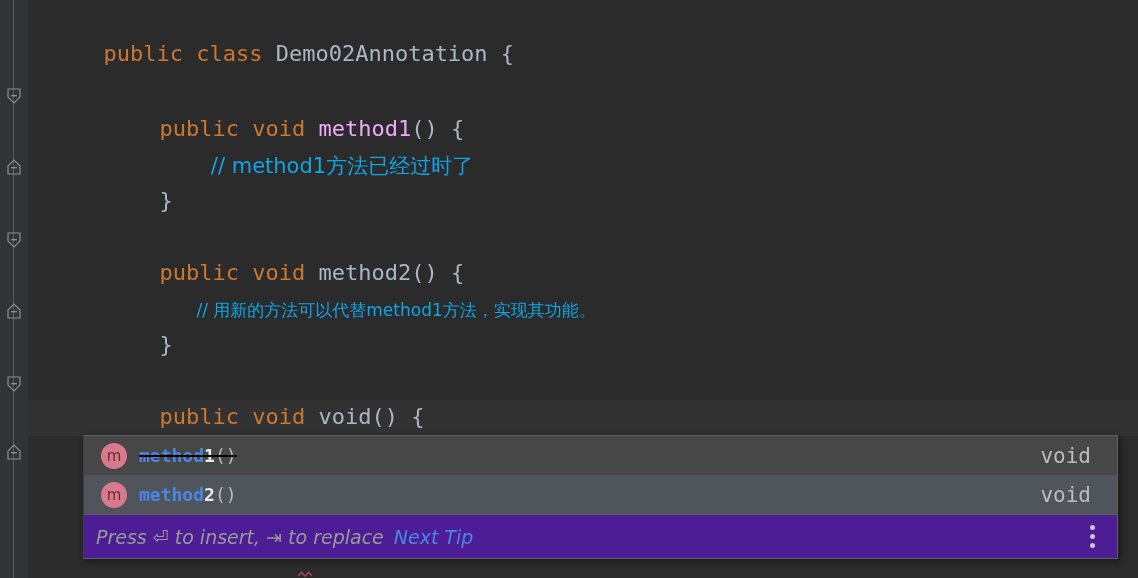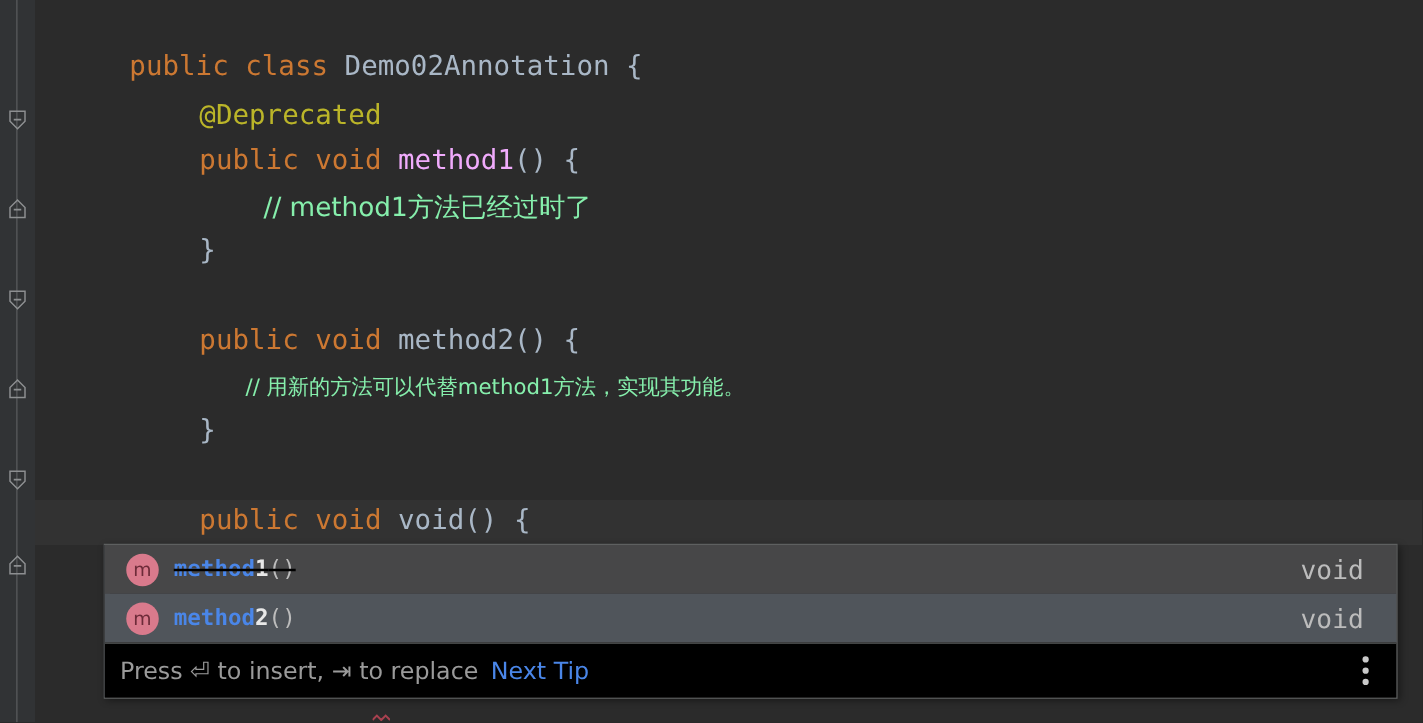--- a/index.html
+++ b/index.html
@@ -50,21 +50,21 @@
     white-space: pre;
     font-size: 22px;
     letter-spacing: 0px;
     color: #a9b7c6;
   }
 
   .kw   { color: #cc7832; }
   .cls  { color: #a9b7c6; }
   .ann  { color: #bbb529; }
   .mdecl{ color: #f0abfc; }
-  .cmt  { color: #86efac; font-family: "DejaVu Sans", "Liberation Sans", sans-serif; }
+  .cmt  { color: #0ea5e9; font-family: "DejaVu Sans", "Liberation Sans", sans-serif; }
   .punct{ color: #a9b7c6; }
   .plain{ color: #a9b7c6; text-align: right; }
 
   .current-line {
     position: absolute;
     left: 28px;
     width: 1110px;
     height: 36px;
     background: #323232;
   }
@@ -121,25 +121,26 @@
   .c-type {
     margin-left: auto;
     margin-right: 26px;
     font-size: 21px;
     color: #bcbcbc;
   }
 
   .c-hint {
     position: relative;
     height: 44px;
-    background: #000000;
+    background: #4c1d95;
     border-top: 1px solid #5a5c5c;
     display: flex;
     align-items: center;
     box-sizing: border-box;
+    font-style: italic;
   }
   .hint-text {
     margin-left: 12px;
     font-size: 19px;
     color: #9a9a9a;
     font-family: "DejaVu Sans", "Liberation Sans", sans-serif;
     white-space: pre;
   }
   .hint-link {
     margin-left: 10px;
@@ -224,23 +225,20 @@
   </div>
 
   <div class="current-line" style="top:400px"></div>
 
   <div class="editor">
 
     <div class="line" style="top:0px; left:24px">
       <span class="kw">public </span><span class="kw">class </span><span class="cls">Demo02Annotation </span><span class="punct">{</span>
     </div>
 
-    <div class="line" style="top:39px; left:80px">
-      <span class="ann">@Deprecated</span>
-    </div>
 
     <div class="line" style="top:75px; left:80px">
       <span class="kw">public </span><span class="kw">void </span><span class="mdecl">method1</span><span class="punct">() {</span>
     </div>
 
     <div class="line" style="top:112px; left:135px; font-size:21px">
       <span class="cmt">// method1方法已经过时了</span>
     </div>
 
     <div class="line" style="top:147px; left:80px">

